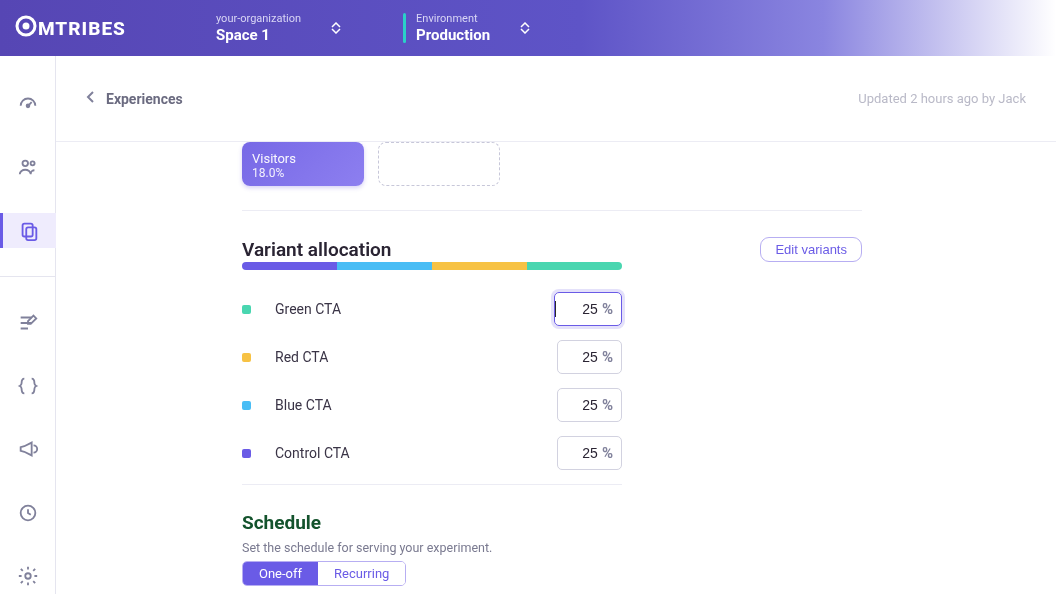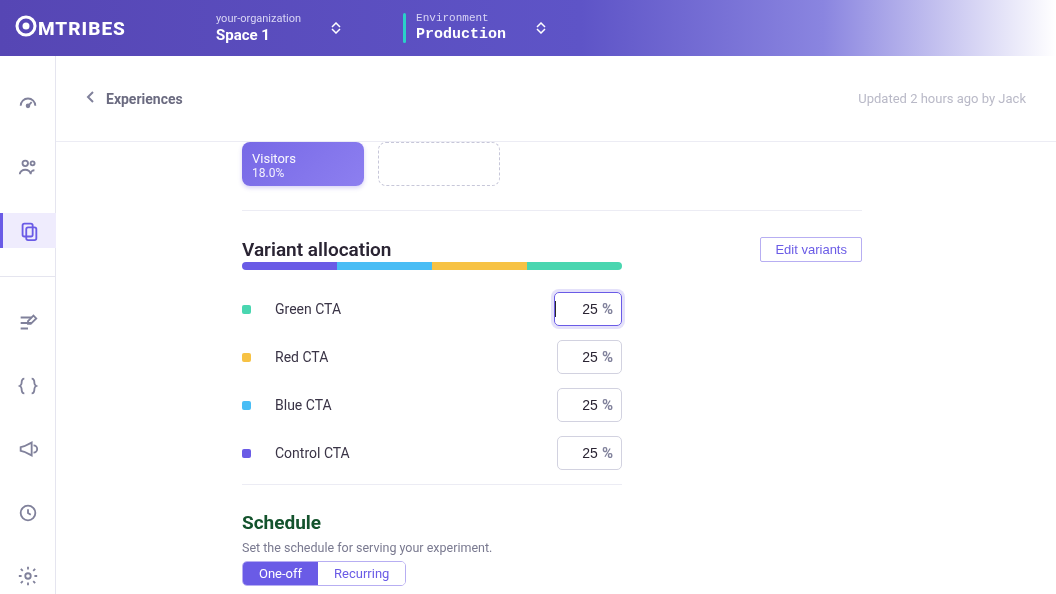--- a/index.html
+++ b/index.html
@@ -153,21 +153,21 @@
   .section-head {
     display:flex; align-items:center; justify-content:space-between; 
   }
   .section-head h2 { font-size:19px; font-weight:600; color:#2a2433; }
   .btn-outline {
     border: 1px solid #b7aef2;
     color: #6a5be6;
     background: #fff;
     font-size: 13px;
     padding: 4px 14px;
-    border-radius: 2px;
+    border-radius: 9px;
     cursor: pointer;
   }
   .alloc-bar {
     height: 8px;
     width: 380px;
     border-radius: 4px;
     display:flex;
     overflow:hidden;
     margin-bottom: 22px;
   }
@@ -244,21 +244,21 @@
     <span class="chev">
       <svg width="10" height="6">
           <path d="M1 5 L5 1 L9 5" stroke="#fff" stroke-width="1.5" fill="none"></path>
         </svg>
       <svg width="10" height="6">
           <path d="M1 1 L5 5 L9 1" stroke="#fff" stroke-width="1.5" fill="none"></path>
         </svg>
     </span>
   </div>
 
-  <div class="selector" style="margin-left:30px;font-family:Liberation Mono, monospace;">
+  <div class="selector" style="margin-left:30px;">
     <span class="bar"></span>
     <div class="text">
       <span class="label">Environment</span>
       <span class="value">Production</span>
     </div>
     <span class="chev">
       <svg width="10" height="6">
           <path d="M1 5 L5 1 L9 5" stroke="#fff" stroke-width="1.5" fill="none"></path>
         </svg>
       <svg width="10" height="6">

